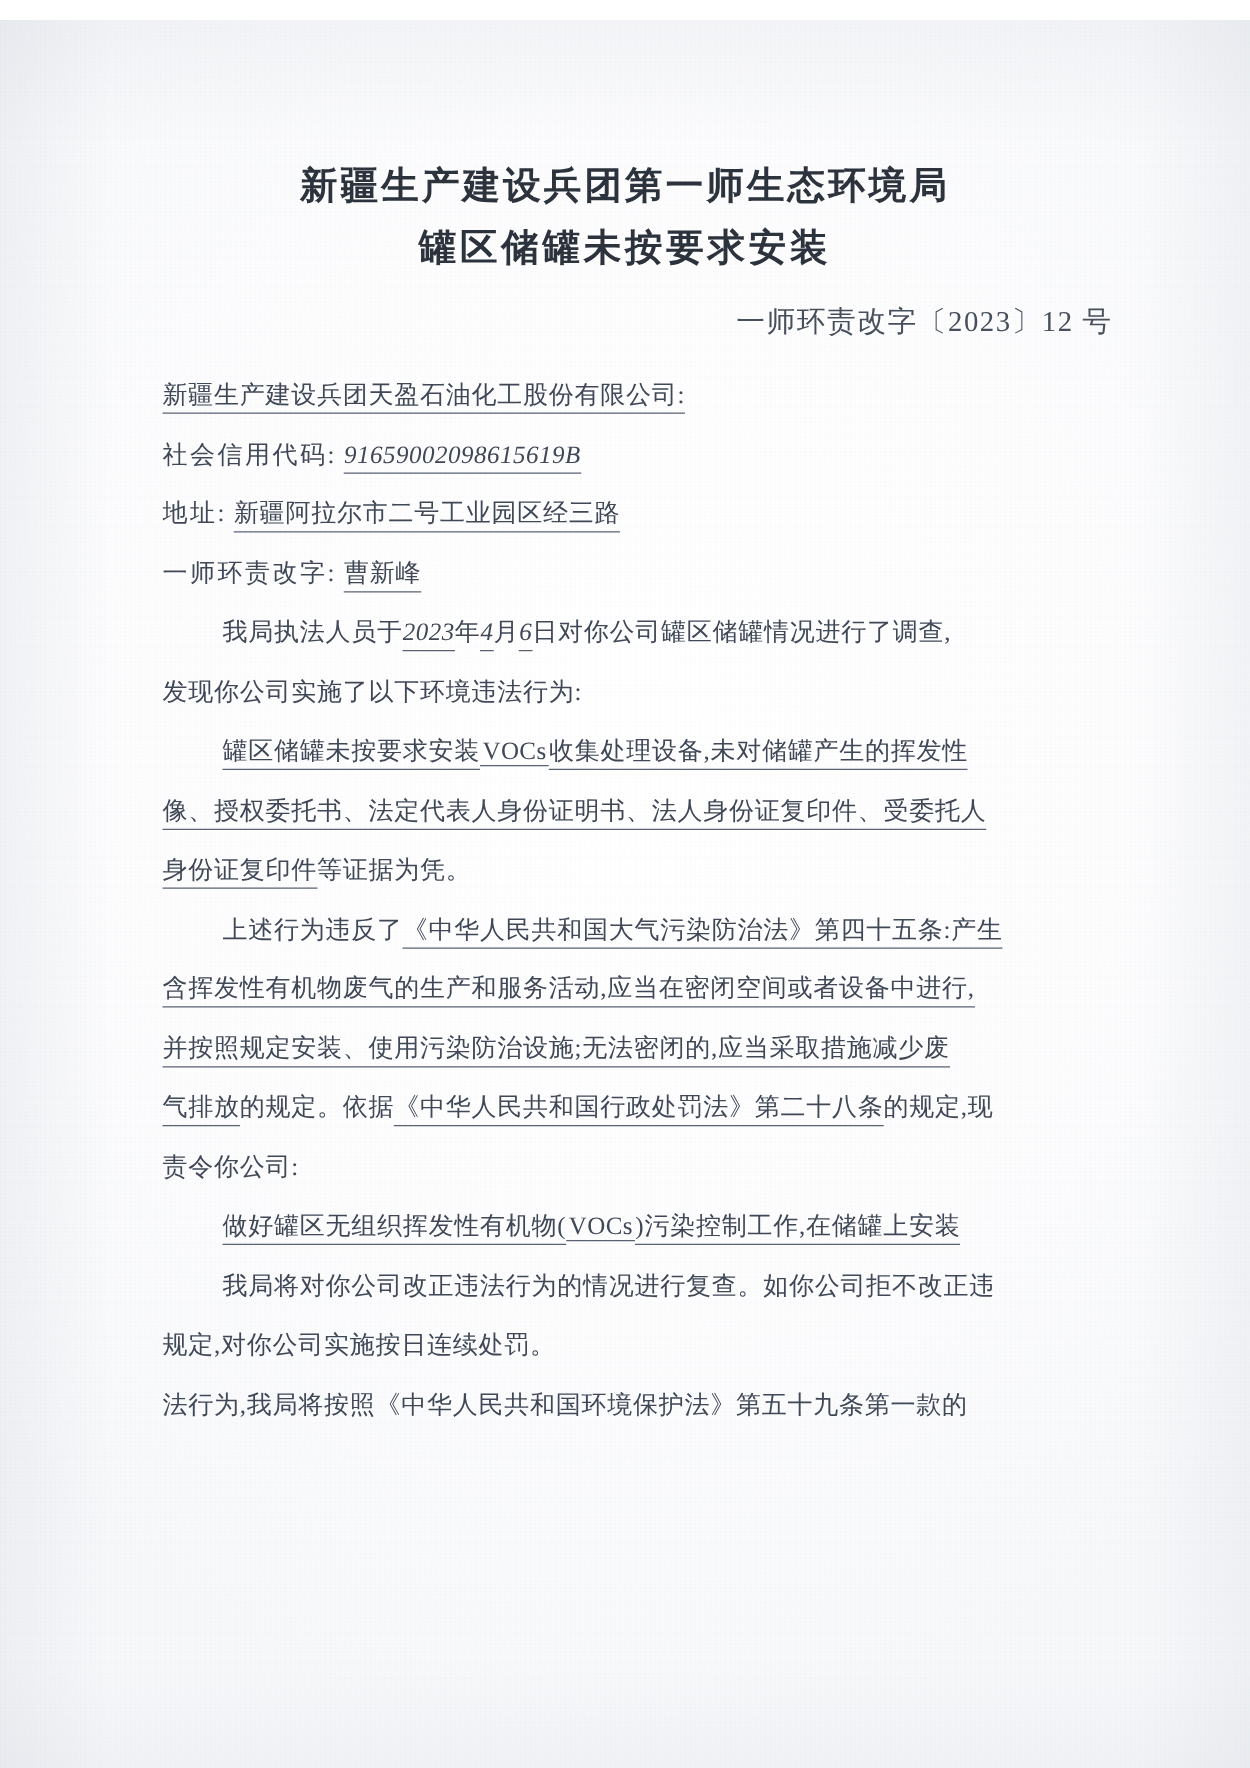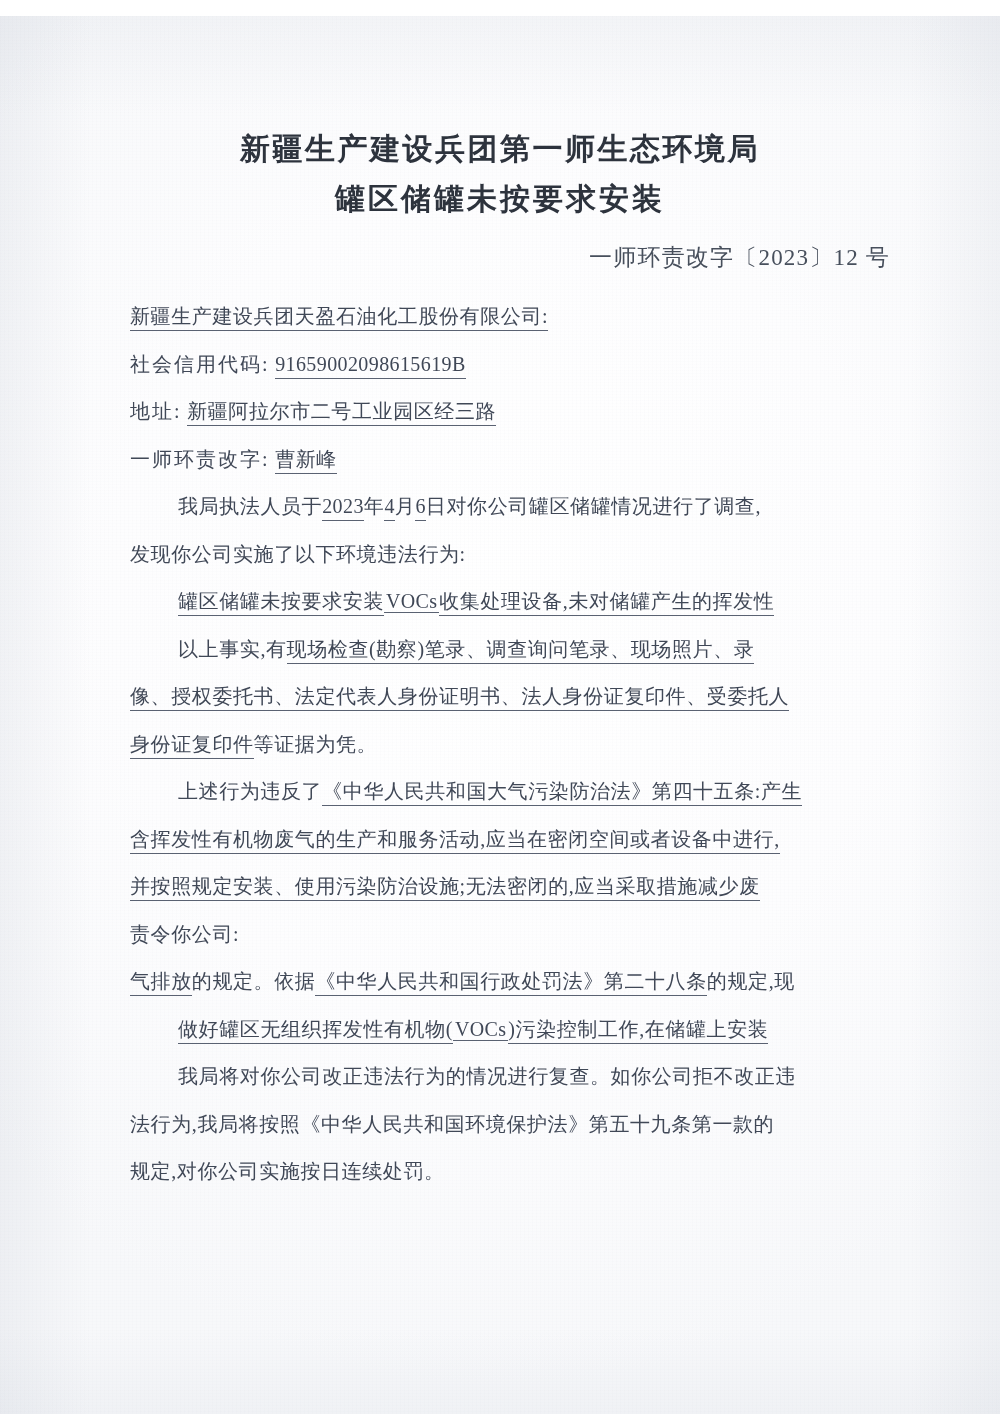--- a/index.html
+++ b/index.html
@@ -90,20 +90,21 @@
 
   .u {
     border-bottom: 1.3px solid #5a6272;
     padding-bottom: 3px;
   }
 
   .label { letter-spacing: 2px; }
   .mono-num {
     font-family: "Liberation Serif", "DejaVu Serif", serif;
     letter-spacing: .4px;
+    font-style: italic;
   }
   .lat { letter-spacing: .3px; padding: 0 2px; }
 </style>
 </head>
 <body>
 
 <div class="page">
   <div class="grain"></div>
   <div class="vignette"></div>
 
@@ -139,47 +140,44 @@
 
       <div class="line para indent">
         <span>我局执法人员于</span><span class="u mono-num">2023</span><span>年</span><span class="u mono-num">4</span><span>月</span><span class="u mono-num">6</span><span>日对你公司罐区储罐情况进行了调查,</span>
       </div>
       <div class="line para">发现你公司实施了以下环境违法行为:</div>
 
       <div class="line para indent">
         <span class="u">罐区储罐未按要求安装</span><span class="u lat">VOCs</span><span class="u">收集处理设备,未对储罐产生的挥发性</span>
       </div>
 
-      <div class="line para indent">
-        <span>以上事实,有</span><span class="u">现场检查(勘察)笔录、调查询问笔录、现场照片、录</span>
-      </div>
       <div class="line para">
         <span class="u">像、授权委托书、法定代表人身份证明书、法人身份证复印件、受委托人</span>
       </div>
       <div class="line para">
         <span class="u">身份证复印件</span><span>等证据为凭。</span>
       </div>
 
       <div class="line para indent">
         <span>上述行为违反了</span><span class="u">《中华人民共和国大气污染防治法》第四十五条:产生</span>
       </div>
       <div class="line para">
         <span class="u">含挥发性有机物废气的生产和服务活动,应当在密闭空间或者设备中进行,</span>
       </div>
       <div class="line para">
         <span class="u">并按照规定安装、使用污染防治设施;无法密闭的,应当采取措施减少废</span>
       </div>
-      <div class="line para">责令你公司:</div>
       <div class="line para">
         <span class="u">气排放</span><span>的规定。依据</span><span class="u">《中华人民共和国行政处罚法》第二十八条</span><span>的规定,现</span>
       </div>
+      <div class="line para">责令你公司:</div>
 
       <div class="line para indent">
         <span class="u">做好罐区无组织挥发性有机物(</span><span class="u lat">VOCs</span><span class="u">)污染控制工作,在储罐上安装</span>
       </div>
 
       <div class="line para indent">我局将对你公司改正违法行为的情况进行复查。如你公司拒不改正违</div>
+      <div class="line para">规定,对你公司实施按日连续处罚。</div>
       <div class="line para">法行为,我局将按照《中华人民共和国环境保护法》第五十九条第一款的</div>
-      <div class="line para">规定,对你公司实施按日连续处罚。</div>
 
     </div>
   </div>
 </div>
 
 </body></html>

